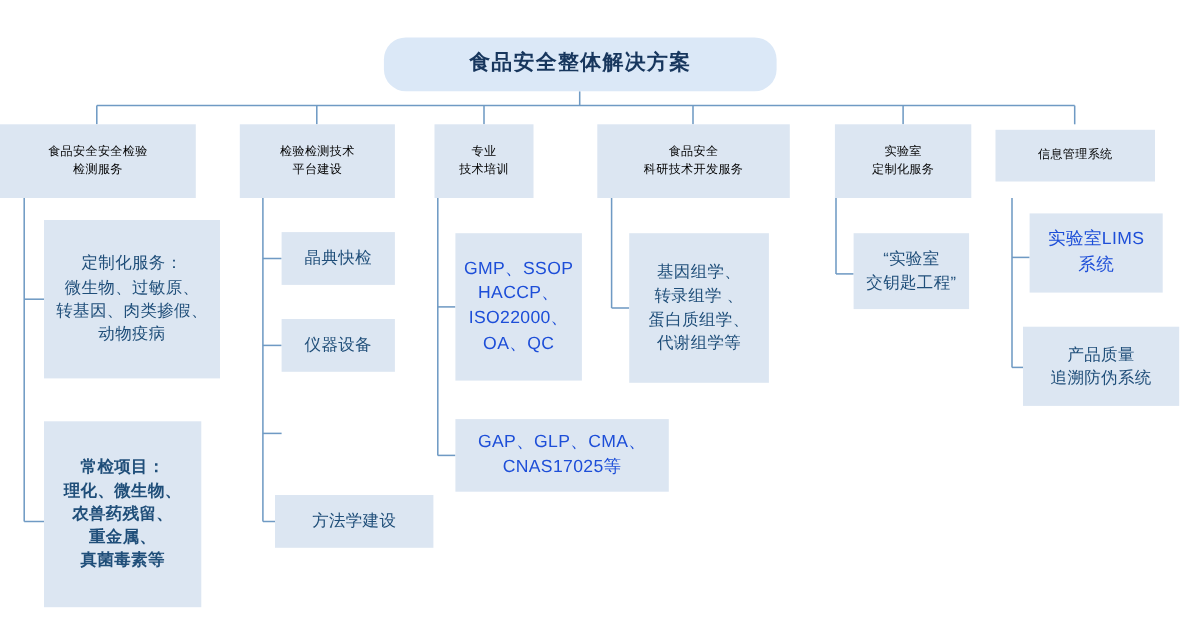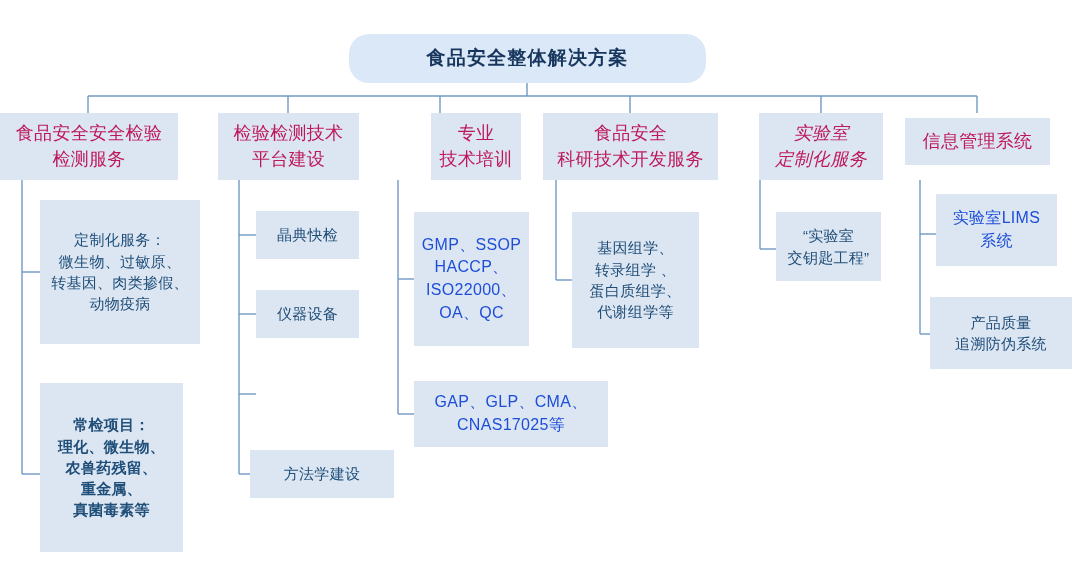--- a/index.html
+++ b/index.html
@@ -31,22 +31,22 @@
   .node.root {
     background: #dbe8f7;
     font-size: 19px;
     font-weight: bold;
     color: #17365d;
     letter-spacing: 1.2px;
     border-radius: 20px;
   }
   .node.lvl2 {
     background: #dce6f2;
-    font-size: 18px;
-    color: #be185d;
+    font-size: 11px;
+    color: #000000;
   }
   .node.lvl3 {
     background: #dce6f2;
     font-size: 15px;
     color: #1f4e79;
   }
   .node.lvl3.latin {
     font-size: 16px;
     color: #1d4ed8;
   }
@@ -102,27 +102,27 @@
   </svg>
 
   <div class="node root" style="left:349px; top:34px; width:357px; height:49px;">食品安全整体解决方案</div>
 
   <div class="node lvl2" style="left:0px; top:113px; width:178px; height:67px;">食品安全安全检验
 检测服务</div>
 
   <div class="node lvl2" style="left:218px; top:113px; width:141px; height:67px;">检验检测技术
 平台建设</div>
 
-  <div class="node lvl2" style="left:395px; top:113px; width:90px; height:67px;margin-left:36px;">专业
+  <div class="node lvl2" style="left:395px; top:113px; width:90px; height:67px;">专业
 技术培训</div>
 
   <div class="node lvl2" style="left:543px; top:113px; width:175px; height:67px;">食品安全
 科研技术开发服务</div>
 
-  <div class="node lvl2" style="left:759px; top:113px; width:124px; height:67px;font-style:italic;">实验室
+  <div class="node lvl2" style="left:759px; top:113px; width:124px; height:67px;">实验室
 定制化服务</div>
 
   <div class="node lvl2" style="left:905px; top:118px; width:145px; height:47px;">信息管理系统</div>
 
   <div class="node lvl3" style="left:40px; top:200px; width:160px; height:144px;">定制化服务：
 微生物、过敏原、
 转基因、肉类掺假、
 动物疫病</div>
 
   <div class="node lvl3" style="left:40px; top:383px; width:143px; height:169px;font-weight:bold;">常检项目：

